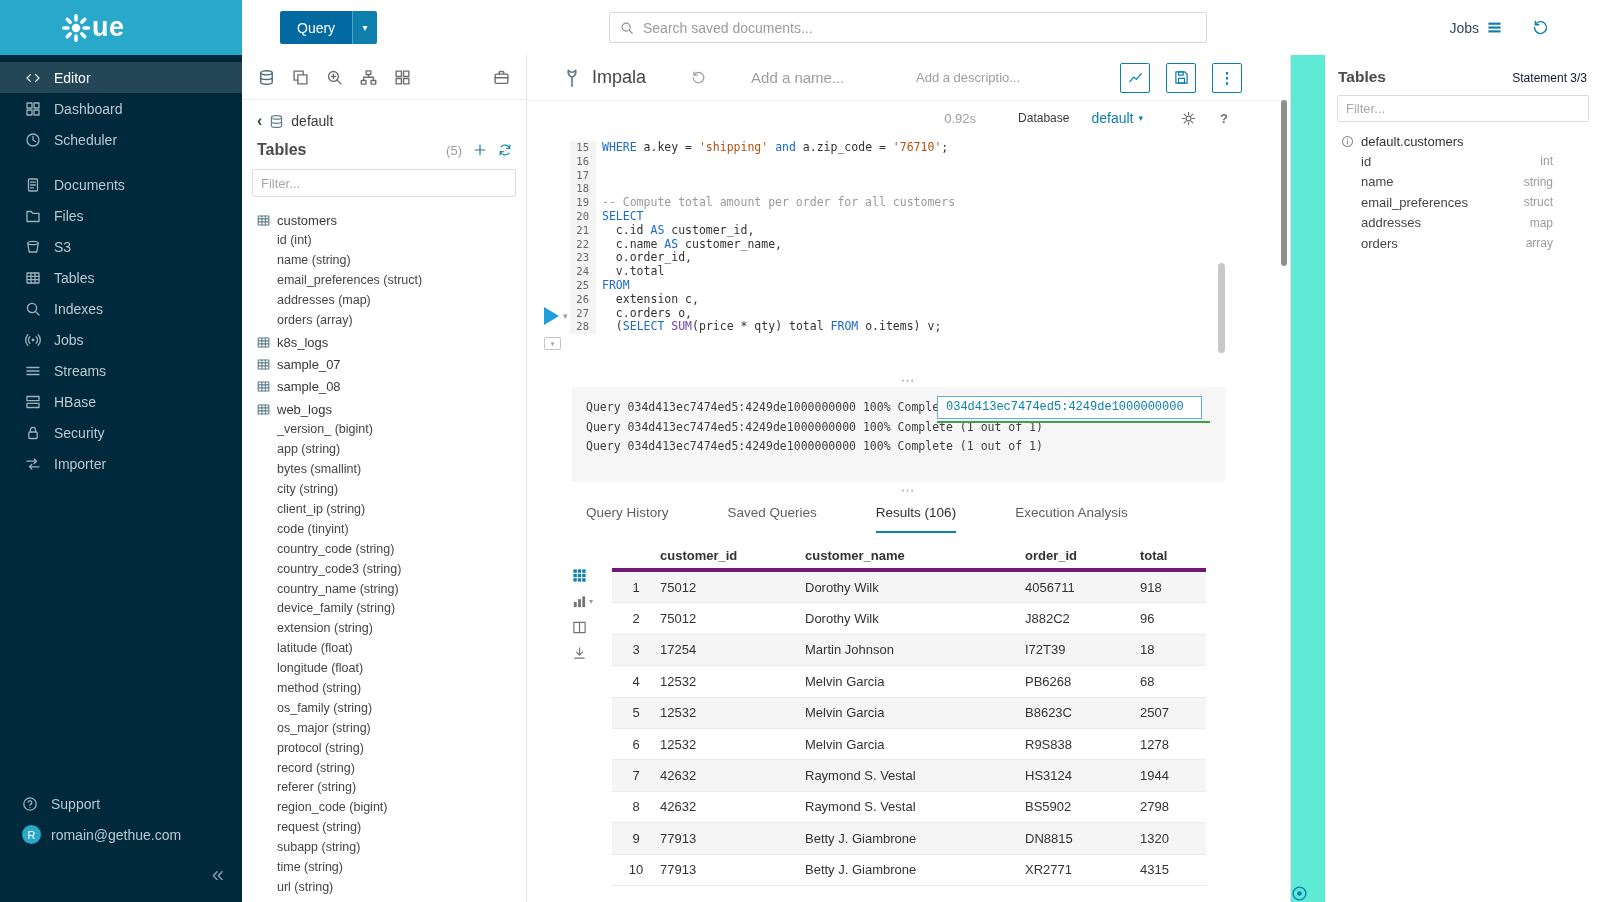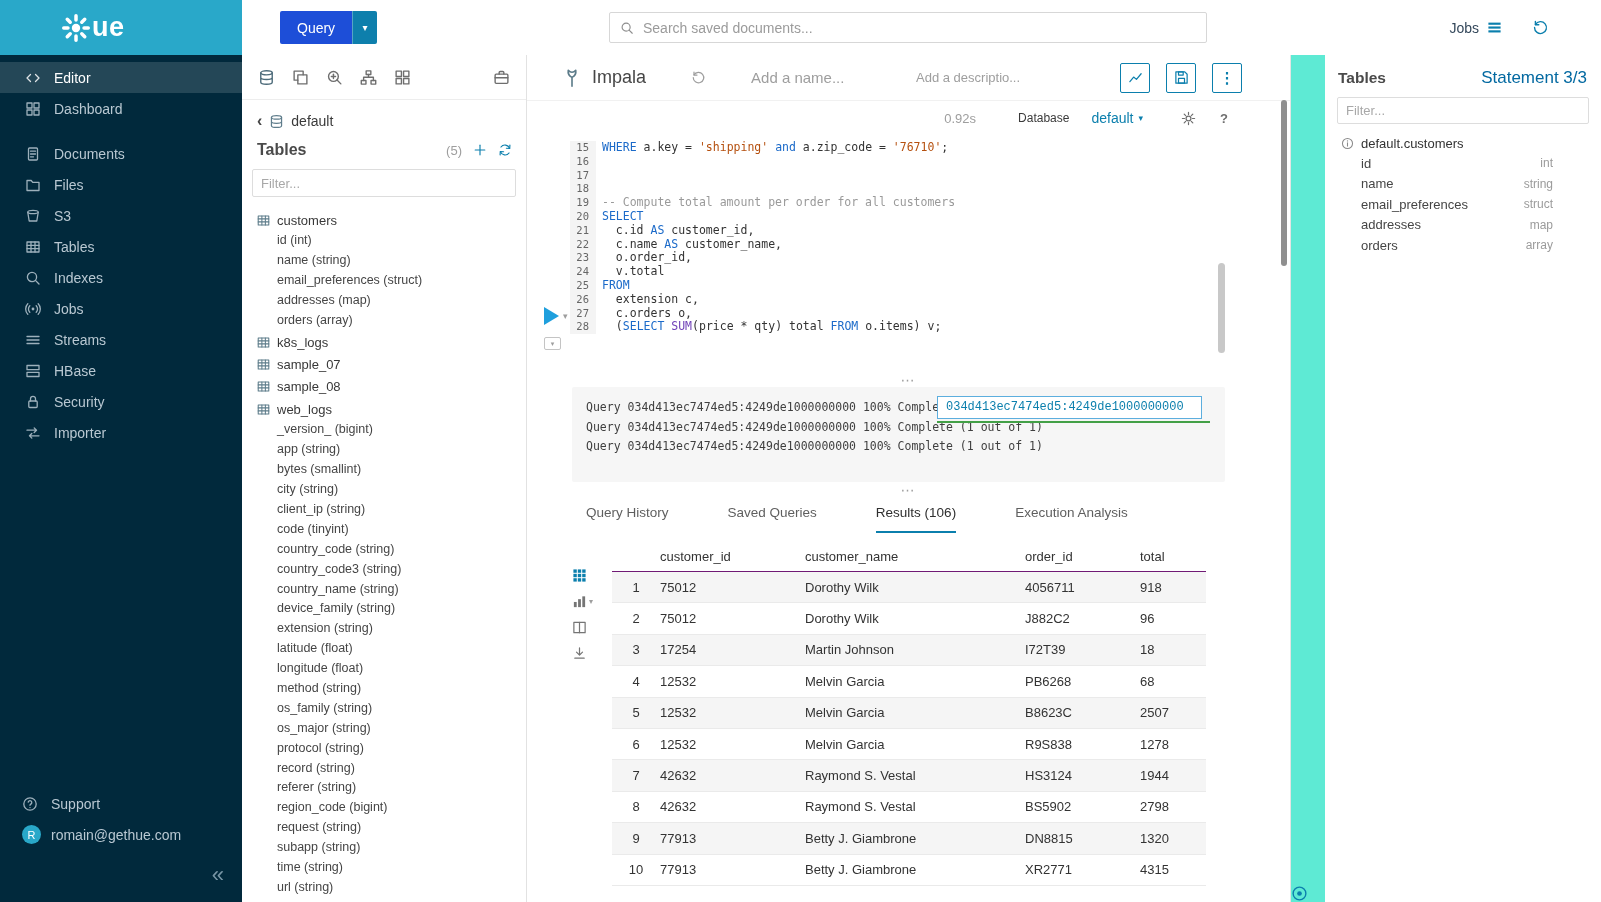--- a/index.html
+++ b/index.html
@@ -20,21 +20,21 @@
 .nav-item.active{background:rgba(255,255,255,.14);color:#fff}
 .nav-item.gap{margin-top:14px}
 #nav-footer{position:absolute;left:0;bottom:52px;width:100%}
 .avatar{width:19px;height:19px;border-radius:50%;background:#29a8c9;color:#fff;font-size:11px;display:inline-flex;align-items:center;justify-content:center;margin-right:10px;flex:none}
 #nav-footer .nav-item{padding-left:22px}
 #nav-collapse{position:absolute;right:18px;bottom:14px;font-size:22px;color:#7795a5;cursor:pointer}
 
 
 #topbar{position:absolute;left:242px;top:0;width:1359px;height:55px;background:#fff}
 #query-btn{position:absolute;left:38px;top:11px;height:33px;display:flex;cursor:pointer}
-#query-btn .qmain{background:#1d4ed8;color:#fff;font-size:14px;padding:0 17px;display:flex;align-items:center;border-radius:2px 0 0 2px}
+#query-btn .qmain{background:#0369a1;color:#fff;font-size:14px;padding:0 17px;display:flex;align-items:center;border-radius:2px 0 0 2px}
 #query-btn .qcaret{background:#0e7fac;border-left:1px solid rgba(255,255,255,.3);width:25px;display:flex;align-items:center;justify-content:center;color:#fff;font-size:10px;border-radius:0 2px 2px 0}
 #searchbox{position:absolute;left:367px;top:12px;width:598px;height:31px;border:1px solid #d7d7d7;border-radius:2px;display:flex;align-items:center;padding:0 10px;background:#fff}
 #searchbox .ic{color:#8d8d8d;width:14px;height:14px}
 #searchbox input{border:0;flex:1;font-size:14px;margin-left:9px;color:#333}
 #searchbox input::placeholder{color:#9b9b9b}
 #topbar-right{position:absolute;right:52px;top:0;height:55px;display:flex;align-items:center;gap:30px}
 #jobs{display:flex;align-items:center;gap:8px;font-size:14px;color:#33475a;cursor:pointer}
 #jobs .ic{color:#0b7fad;width:15px;height:15px}
 #topbar-right .hist{color:#0b7fad;width:17px;height:17px;cursor:pointer}
 
@@ -102,37 +102,37 @@
 #tabs{position:absolute;left:59px;top:450px;display:flex;gap:59px;font-size:13.5px;color:#5f5f5f}
 .tab{padding-bottom:11px;cursor:pointer}
 .tab.active{color:#2f2f2f;border-bottom:2px solid #0b7fad}
 #result-icons{position:absolute;left:45px;top:513px;display:flex;flex-direction:column;gap:11px;color:#757575}
 #result-icons .ic{width:15px;height:15px;cursor:pointer}
 #result-icons .grid-active{color:#0b7fad}
 .chart-wrap{display:flex;align-items:center;gap:2px}
 .tiny-caret{font-size:8px;color:#9e9e9e;cursor:pointer}
 #result-table{position:absolute;left:85px;top:487px;width:594px;font-size:13px;color:#333}
 .rrow{display:flex;align-items:center;height:31.4px;border-bottom:1px solid #eaeaea}
-.rrow.head{font-weight:normal;height:30px;border-bottom:1px solid #701a75}
+.rrow.head{font-weight:bold;height:30px;border-bottom:4px solid #701a75}
 .rrow.odd{background:#f5f5f5}
 .c0{width:48px;text-align:center;flex:none}
 .c1{width:145px;flex:none}
 .c2{width:220px;flex:none}
 .c3{width:115px;flex:none}
 .c4{width:66px;flex:none}
 
 
 #right-icons{position:absolute;left:1290px;top:55px;width:35px;height:847px;border-left:1px solid #e4e4e4;display:flex;flex-direction:row;align-items:flex-end;padding-top:12px;gap:19px;color:#757575;background:#5eead4}
 #right-icons .ic{width:17px;height:17px;cursor:pointer}
 #right-icons .blue{color:#0b7fad}
 #right-icons .fx{font-size:12px;font-weight:bold;font-style:italic;cursor:pointer;height:17px;display:flex;align-items:center}
 #right-assist{position:absolute;left:1325px;top:55px;width:276px;height:847px;background:#fff;overflow:hidden}
 #ra-head{display:flex;align-items:baseline;padding:13px 14px 7px 13px}
 #ra-head .t{font-size:15.5px;font-weight:bold;color:#4a4a4a}
-#ra-head .s{margin-left:auto;font-size:17px;color:#0369a1}
+#ra-head .s{margin-left:auto;font-size:12px;color:#0f172a}
 #ra-filter{margin:2px 12px;width:calc(100% - 24px);height:27px;border:1px solid #ddd;border-radius:2px;padding:0 8px;font-size:13px;color:#333}
 #ra-filter::placeholder{color:#a8a8a8}
 #ra-table{display:flex;align-items:center;gap:7px;padding:10px 0 2px 16px;font-size:13px;color:#333;cursor:pointer}
 #ra-table .ic{width:13px;height:13px;color:#8a8a8a}
 .ra-col{display:flex;align-items:center;height:20.5px;padding:0 48px 0 36px;font-size:13px;color:#454545;cursor:pointer}
 .ra-col .type{margin-left:auto;color:#9b9b9b;font-size:12px}
 </style>
 </head>
 <body>
 
@@ -159,20 +159,29 @@
       <div class="nav-item">
         <span class="ic">
           <svg viewBox="0 0 16 16" fill="none" stroke="currentColor" stroke-width="1.3" stroke-linecap="round" stroke-linejoin="round">
             <rect x="2" y="2" width="5" height="5"></rect>
             <rect x="9" y="2" width="5" height="5"></rect>
             <rect x="2" y="9" width="5" height="5"></rect>
             <rect x="9" y="9" width="5" height="5"></rect>
           </svg>
         </span>
         <span class="nav-label">Dashboard</span>
+      </div>
+      <div class="nav-item">
+        <span class="ic">
+          <svg viewBox="0 0 16 16" fill="none" stroke="currentColor" stroke-width="1.3" stroke-linecap="round" stroke-linejoin="round">
+            <circle cx="8" cy="8" r="6"></circle>
+            <polyline points="8 4.5,8 8,10.5 9.5"></polyline>
+          </svg>
+        </span>
+        <span class="nav-label">Scheduler</span>
       </div>
       <div class="nav-item gap">
         <span class="ic">
           <svg viewBox="0 0 16 16" fill="none" stroke="currentColor" stroke-width="1.3" stroke-linecap="round" stroke-linejoin="round">
             <rect x="3.5" y="2" width="9" height="12" rx="1"></rect>
             <line x1="5.5" y1="5.2" x2="10.5" y2="5.2"></line>
             <line x1="5.5" y1="8" x2="10.5" y2="8"></line>
             <line x1="5.5" y1="10.8" x2="8.5" y2="10.8"></line>
           </svg>
         </span>

